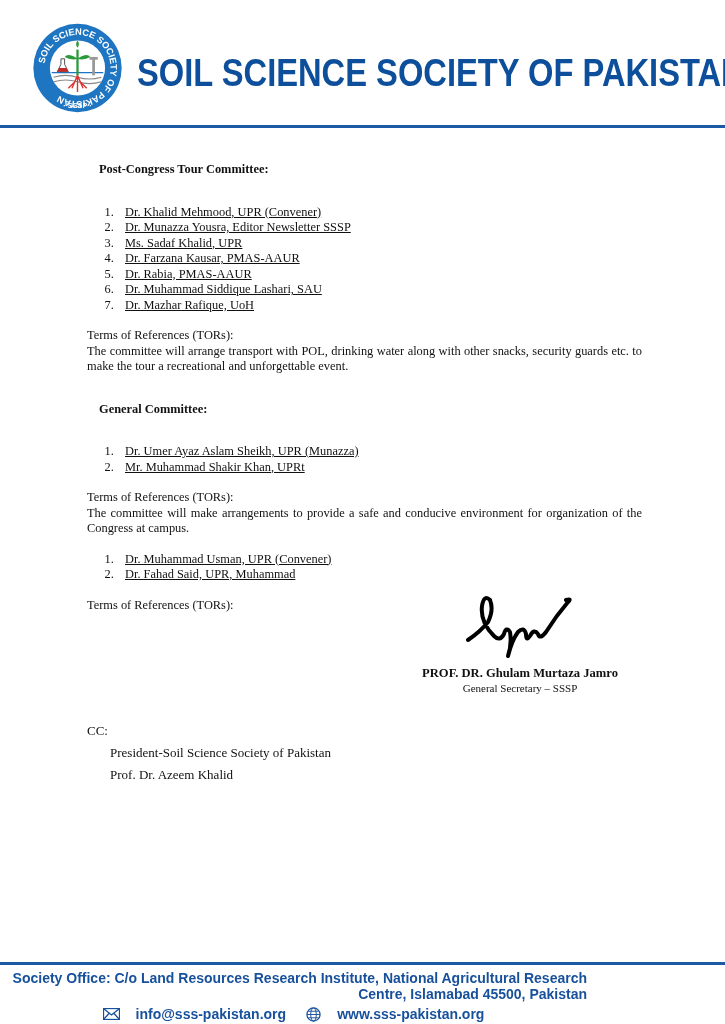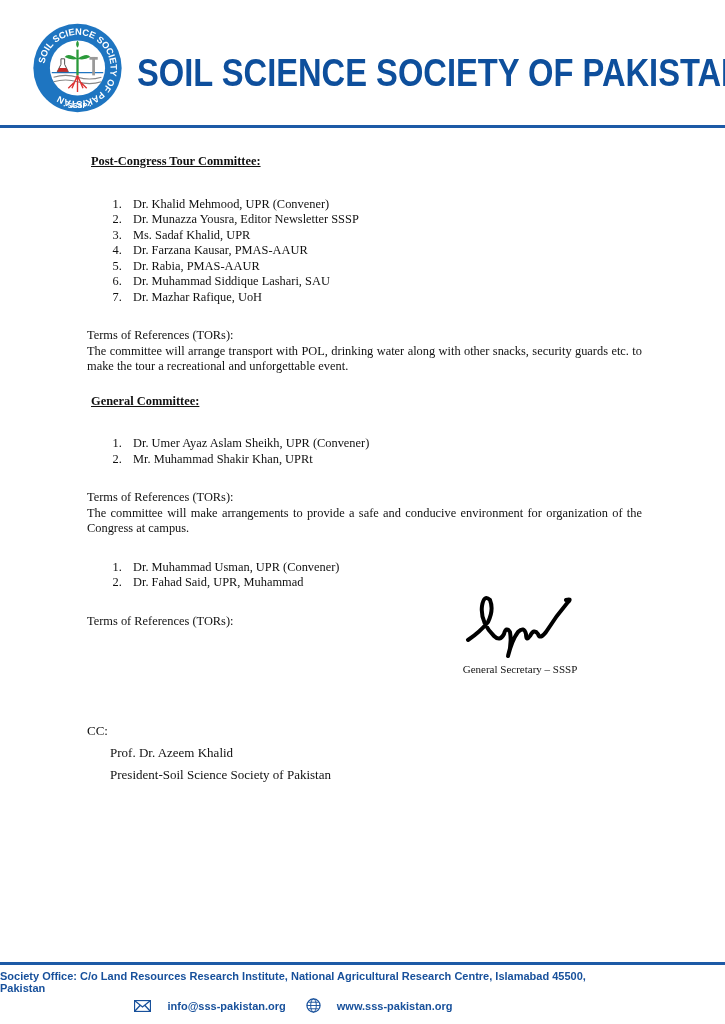--- a/index.html
+++ b/index.html
@@ -2,33 +2,33 @@
 <html><head>
 <meta charset="utf-8">
 <style>
   html, body { margin:0; padding:0; background:#ffffff; }
   body { width:725px; height:1024px; position:relative; overflow:hidden; font-family:"Liberation Serif", serif; color:#111; }
   .header { position:absolute; left:0; top:0; width:725px; height:130px; }
   .logo { position:absolute; left:30px; top:22px; width:95px; height:92px; }
   .org-title { position:absolute; left:137px; top:52px; font-family:"Liberation Sans", sans-serif; font-weight:bold; font-size:38px; color:#0e4f9c; letter-spacing:0px; transform:scaleX(0.86); transform-origin:left top; white-space:nowrap; }
   .hline-top { position:absolute; left:0; top:125px; width:725px; height:3px; background:#1d5aa6; }
   .content { position:absolute; left:87px; top:150px; width:555px; font-size:12.4px; line-height:15.5px; }
-  .sec-title { font-weight:bold; text-decoration:underline; margin:4px; }
-  ol { margin:8px; padding-left:30px; }
+  .sec-title { font-weight:bold; margin:12px; }
+  ol { margin:0; padding-left:30px;text-decoration:underline; }
   ol li { padding-left:8px; }
   .gap-s { height:15px; }
   .tor-body { text-align:justify; }
   .sig { position:absolute; left:400px; top:592px; width:240px; text-align:center; }
   .sig svg { display:block; margin:0 auto 0 auto; }
   .sig-name { font-weight:bold; font-size:12.6px; margin-top:4px; }
   .sig-role { font-size:11px; margin-top:1px; }
   .cc { position:absolute; left:87px; top:720px; font-size:13px; line-height:22px; }
   .cc .cc-line { padding-left:23px; }
   .hline-bottom { position:absolute; left:0; top:962px; width:725px; height:3px; background:#1d5aa6; }
-  .footer { position:absolute; left:0; top:970px; width:587px; text-align:left; font-family:"Liberation Sans", sans-serif; font-weight:bold; font-size:11px; color:#17509b; }
+  .footer { position:absolute; left:0; top:970px; width:587px; text-align:right; font-family:"Liberation Sans", sans-serif; font-weight:bold; font-size:14px; color:#17509b; }
   .footer .row2 { margin-top:4px; display:flex; justify-content:center; align-items:center; gap:16px; }
   .ico { display:inline-block; vertical-align:middle; }
 </style>
 </head>
 <body>
 
 <div class="header">
   <svg class="logo" viewBox="0 0 100 100">
     <defs>
       <path id="ringPath" d="M50,50 m-36,0 a36,36 0 1,1 72,0 a36,36 0 1,1 -72,0"></path>
@@ -72,21 +72,21 @@
     <div class="gap-s"></div>
     <div>Terms of References (TORs):</div>
     <div class="tor-body">The committee will arrange transport with POL, drinking water along with other snacks, security guards etc. to make the tour a recreational and unforgettable event.</div>
   </div>
 
   <div class="gap-s"></div>
   <div>
     <p class="sec-title">General Committee:</p>
     <div class="gap-s"></div>
     <ol>
-      <li>Dr. Umer Ayaz Aslam Sheikh, UPR (Convener)</li>
+      <li>Dr. Umer Ayaz Aslam Sheikh, UPR (Munazza)</li>
       <li>Mr. Muhammad Shakir Khan, UPRt</li>
     </ol>
     <div class="gap-s"></div>
     <div>Terms of References (TORs):</div>
     <div class="tor-body">The committee will make arrangements to provide a safe and conducive environment for organization of the Congress at campus.</div>
   </div>
 
   <div class="gap-s"></div>
   <div>
     <ol>
@@ -95,27 +95,28 @@
     </ol>
     <div class="gap-s"></div>
     <div>Terms of References (TORs):</div>
   </div>
 </div>
 
 <div class="sig">
   <svg width="120" height="70" viewBox="0 0 120 70">
     <path d="M8,48 Q20,40 28,30 Q34,18 30,8 Q24,2 22,14 Q20,30 34,44 Q40,50 44,42 Q46,34 50,40 Q52,52 48,64 Q52,48 58,40 Q64,34 66,42 Q66,50 70,44 Q74,36 78,42 Q80,48 86,40 Q96,24 108,10 Q112,6 106,8" fill="none" stroke="#000" stroke-width="4" stroke-linecap="round" stroke-linejoin="round"></path>
   </svg>
+  <div class="sig-name">PROF. DR. Ghulam Murtaza Jamro</div>
   <div class="sig-role">General Secretary – SSSP</div>
 </div>
 
 <div class="cc">
   <div>CC:</div>
+  <div class="cc-line">President-Soil Science Society of Pakistan</div>
   <div class="cc-line">Prof. Dr. Azeem Khalid</div>
-  <div class="cc-line">President-Soil Science Society of Pakistan</div>
 </div>
 
 <div class="hline-bottom"></div>
 <div class="footer">
   <div>Society Office: C/o Land Resources Research Institute,  National Agricultural Research Centre, Islamabad 45500, Pakistan</div>
   <div class="row2">
     <svg class="ico" width="17" height="12" viewBox="0 0 17 12">
       <rect x="0.5" y="0.5" width="16" height="11" fill="#ffffff" stroke="#17509b" stroke-width="1.3"></rect>
       <path d="M0.5,0.5 L8.5,7 L16.5,0.5 M0.5,11.5 L6,5.5 M16.5,11.5 L11,5.5" fill="none" stroke="#17509b" stroke-width="1.3"></path>
     </svg>

